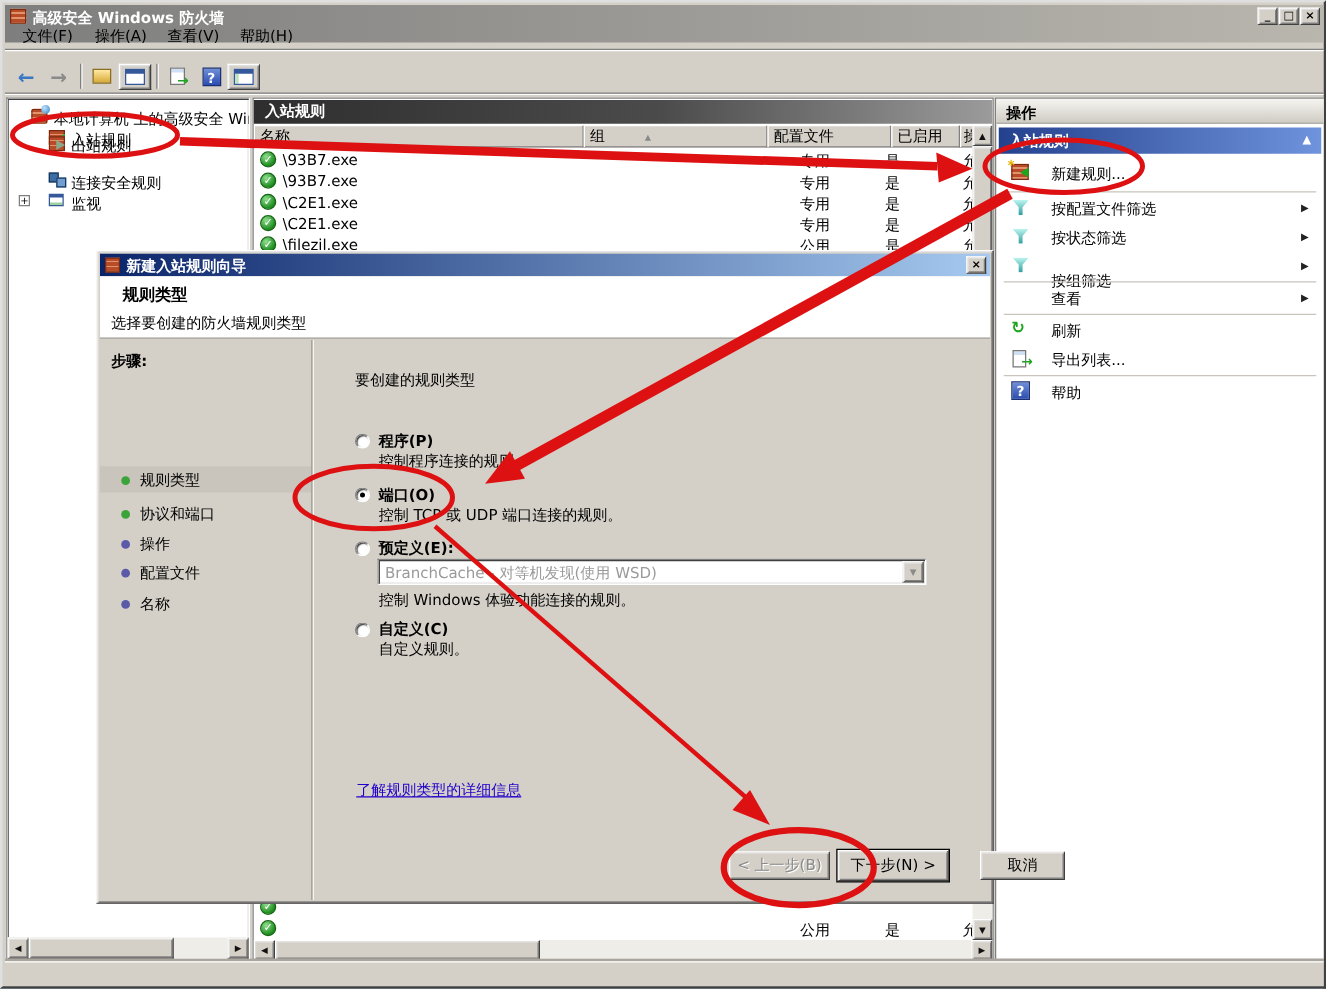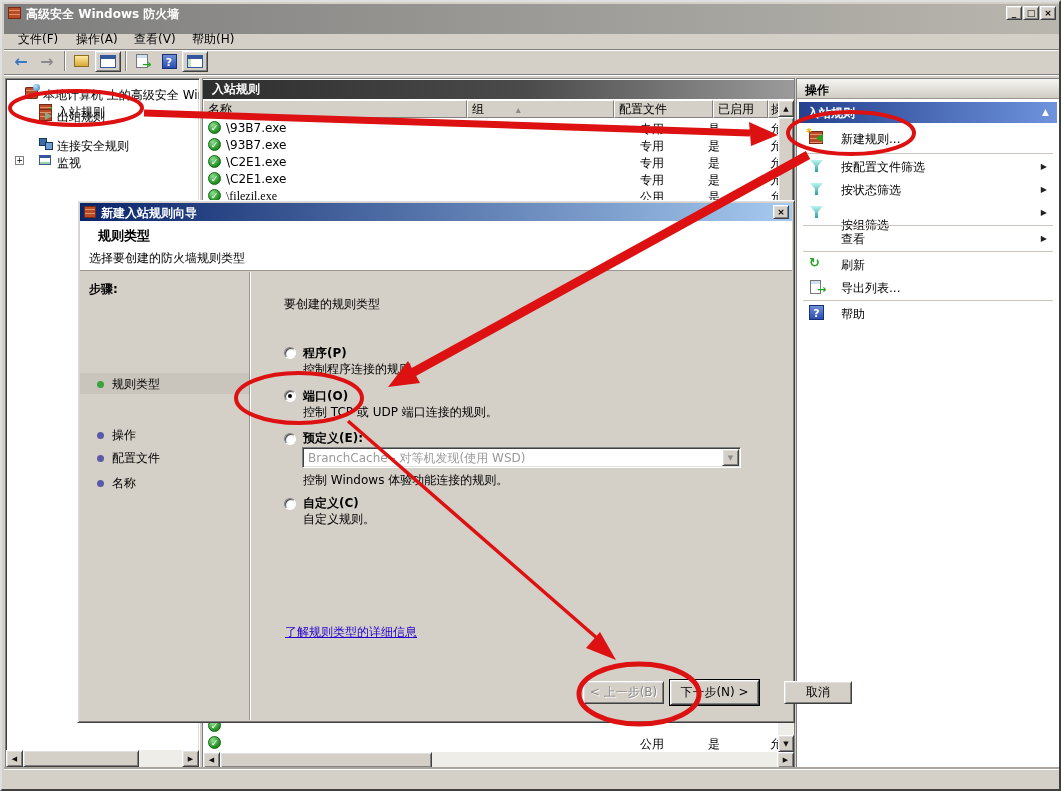--- a/index.html
+++ b/index.html
@@ -42,21 +42,21 @@
 <div id="stage">
 
   <div class="abs titlebar" style="left:2px;top:2px;width:1055px;height:30px;padding-left:3px;">
     <span class="abs brick" style="left:4px;top:3px;width:13px;height:12px;"></span>
     <span class="abs" style="left:22px;top:2px;">高级安全 Windows 防火墙</span>
     <span class="abs raised btn winbtn" style="right:37px;top:2px;">_</span>
     <span class="abs raised btn winbtn" style="right:20px;top:2px;">□</span>
     <span class="abs raised btn winbtn" style="right:3px;top:2px;">×</span>
   </div>
 
-  <div class="abs etch-b" style="left:2px;top:24px;width:1055px;height:24px;">
+  <div class="abs etch-b" style="left:2px;top:14px;width:1055px;height:24px;">
     <span class="abs menu-item" style="left:8px;top:3px;">文件(F)</span>
     <span class="abs menu-item" style="left:66px;top:3px;">操作(A)</span>
     <span class="abs menu-item" style="left:124px;top:3px;">查看(V)</span>
     <span class="abs menu-item" style="left:182px;top:3px;">帮助(H)</span>
   </div>
 
   <div class="abs etch-b" style="left:2px;top:47px;width:1055px;height:26px;">
     <span class="abs btn" style="left:5px;top:2px;width:24px;height:20px;">
       <span style="color:#3b78c4;font-weight:bold;font-size:16px;">←</span>
       </span>
@@ -153,21 +153,21 @@
     </div>
     <div class="abs" style="left:0;top:91px;width:577px;height:17px;">
       <span class="abs chk" style="left:5px;top:2px;">✓</span>
       <span class="abs row-txt" style="left:23px;top:2px;width:240px;">\C2E1.exe</span>
       <span class="abs row-txt" style="left:437px;top:2px;width:60px;">专用</span>
       <span class="abs row-txt" style="left:505px;top:2px;width:40px;">是</span>
       <span class="abs row-txt" style="left:567px;top:2px;width:10px;">允许</span>
     </div>
     <div class="abs" style="left:0;top:108px;width:577px;height:17px;">
       <span class="abs chk" style="left:5px;top:2px;">✓</span>
-      <span class="abs row-txt" style="left:23px;top:2px;width:240px;font-family:Liberation Serif, serif;">\filezil.exe</span>
+      <span class="abs row-txt" style="left:23px;top:2px;width:240px;">\filezil.exe</span>
       <span class="abs row-txt" style="left:437px;top:2px;width:60px;">公用</span>
       <span class="abs row-txt" style="left:505px;top:2px;width:40px;">是</span>
       <span class="abs row-txt" style="left:567px;top:2px;width:10px;">允许</span>
     </div>
 
     <div class="abs" style="left:0;top:638px;width:577px;height:17px;">
       <span class="abs chk" style="left:5px;top:2px;">✓</span>
     </div>
     <div class="abs" style="left:0;top:655px;width:577px;height:17px;">
       <span class="abs chk" style="left:5px;top:2px;">✓</span>
@@ -249,20 +249,23 @@
     </div>
     <div class="abs" style="left:2px;top:20px;width:712px;height:50px;background:#fff;border-bottom:1px solid #9a968e;">
       <span class="abs" style="left:18px;top:6px;font-weight:bold;font-size:13px;">规则类型</span>
       <span class="abs" style="left:9px;top:29px;">选择要创建的防火墙规则类型</span>
     </div>
 
     <div class="abs" style="left:2px;top:71px;width:169px;height:448px;">
       <span class="abs" style="left:9px;top:9px;font-weight:bold;">步骤:</span>
       <div class="abs" style="left:0px;top:101px;width:169px;height:21px;background:#c9c5bd;padding:3px 0 0 17px;">
         <span class="step-bullet" style="background:#3aa33a;"></span><span>规则类型</span>
+      </div>
+      <div class="abs" style="left:0px;top:128px;width:169px;height:21px;padding:3px 0 0 17px;">
+        <span class="step-bullet" style="background:#3aa33a;"></span><span>协议和端口</span>
       </div>
       <div class="abs" style="left:0px;top:152px;width:169px;height:21px;padding:3px 0 0 17px;">
         <span class="step-bullet" style="background:#5a5aa8;"></span><span>操作</span>
       </div>
       <div class="abs" style="left:0px;top:175px;width:169px;height:21px;padding:3px 0 0 17px;">
         <span class="step-bullet" style="background:#5a5aa8;"></span><span>配置文件</span>
       </div>
       <div class="abs" style="left:0px;top:200px;width:169px;height:21px;padding:3px 0 0 17px;">
         <span class="step-bullet" style="background:#5a5aa8;"></span><span>名称</span>
       </div>

